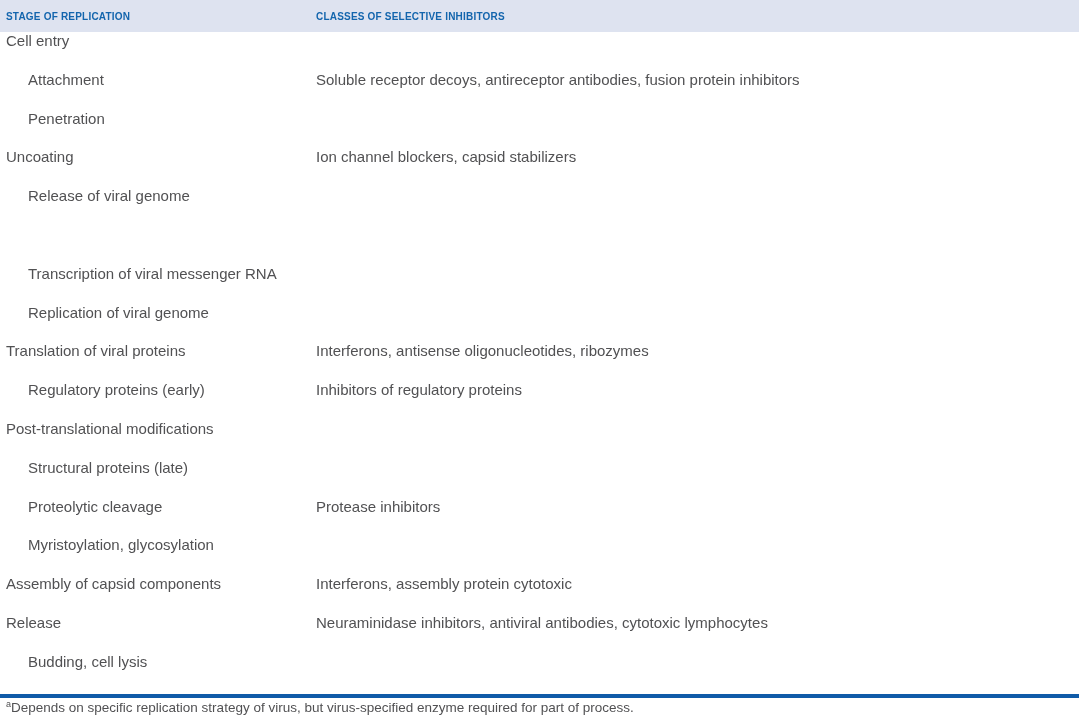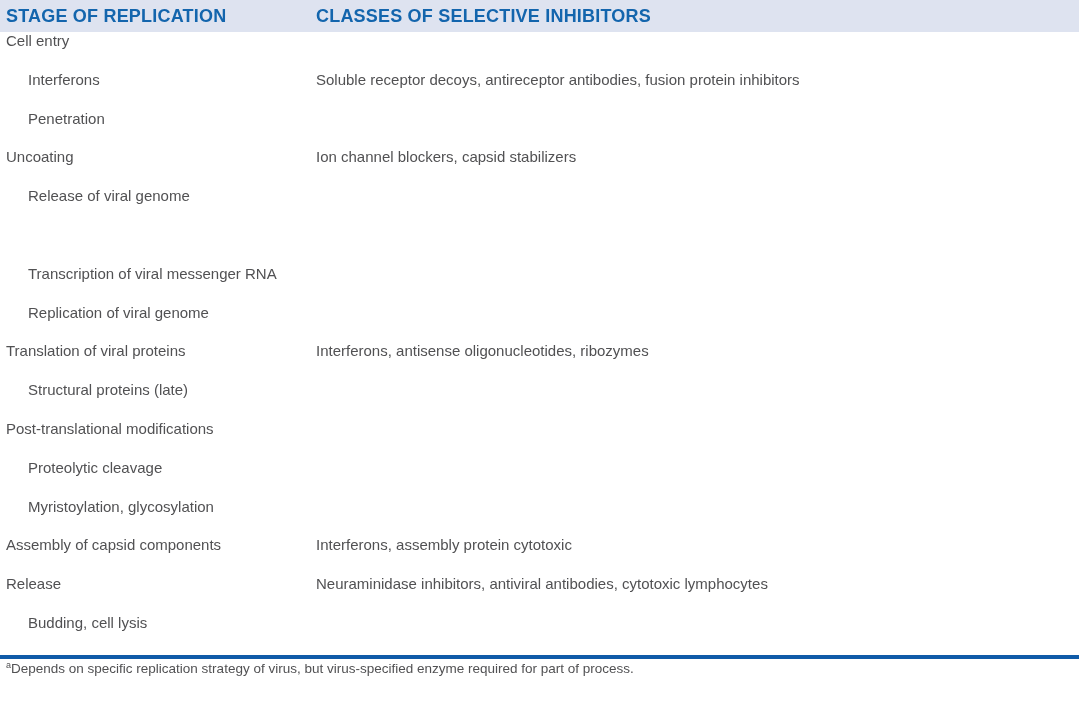--- a/index.html
+++ b/index.html
@@ -9,21 +9,21 @@
     --rule:#105ba8;
   }
   *{margin:0;padding:0;box-sizing:border-box;}
   html,body{width:1079px;height:725px;background:#ffffff;overflow:hidden;
     font-family:"Liberation Sans", sans-serif;}
   .table{width:1079px;}
   .head-row{
     display:flex;align-items:center;height:32px;background:var(--header-bg);
   }
   .head-cell{
-    font-size:18px;font-weight:bold;color:var(--header-text);letter-spacing:.2px;
+    font-size:10px;font-weight:bold;color:var(--header-text);letter-spacing:.2px;
   }
   .head-cell.c1{width:316px;padding-left:6px;flex-shrink:0;}
   .head-cell.c2{flex:1;}
   .row{
     display:flex;align-items:flex-start;height:38.8px;color:var(--body-text);
     font-size:15px;
   }
   .stage-cell{width:316px;padding-left:6px;flex-shrink:0;}
   .stage-cell.indent{padding-left:28px;}
   .inhibitors-cell{flex:1;padding-right:4px;}
@@ -42,21 +42,21 @@
     <div class="head-cell c1">STAGE OF REPLICATION</div>
     <div class="head-cell c2">CLASSES OF SELECTIVE INHIBITORS</div>
   </div>
 
   <div>
       <div class="row">
     <div class="stage-cell"><span>Cell entry</span><sup></sup></div>
     <div class="inhibitors-cell"></div>
   </div>
       <div class="row">
-    <div class="stage-cell indent"><span>Interferons</span><sup></sup></div>
+    <div class="stage-cell indent"><span>Attachment</span><sup></sup></div>
     <div class="inhibitors-cell">Soluble receptor decoys, antireceptor antibodies, fusion protein inhibitors</div>
   </div>
       <div class="row">
     <div class="stage-cell indent"><span>Penetration</span><sup></sup></div>
     <div class="inhibitors-cell"></div>
   </div>
       <div class="row">
     <div class="stage-cell"><span>Uncoating</span><sup></sup></div>
     <div class="inhibitors-cell">Ion channel blockers, capsid stabilizers</div>
   </div>
@@ -72,29 +72,34 @@
   </div>
       <div class="row">
     <div class="stage-cell indent"><span>Replication of viral genome</span><sup></sup></div>
     <div class="inhibitors-cell"></div>
   </div>
       <div class="row">
     <div class="stage-cell"><span>Translation of viral proteins</span><sup></sup></div>
     <div class="inhibitors-cell">Interferons, antisense oligonucleotides, ribozymes</div>
   </div>
       <div class="row">
-    <div class="stage-cell indent"><span>Structural proteins (late)</span><sup></sup></div>
-    <div class="inhibitors-cell"></div>
+    <div class="stage-cell indent"><span>Regulatory proteins (early)</span><sup></sup></div>
+    <div class="inhibitors-cell">Inhibitors of regulatory proteins</div>
   </div>
       <div class="row">
     <div class="stage-cell"><span>Post-translational modifications</span><sup></sup></div>
     <div class="inhibitors-cell"></div>
   </div>
       <div class="row">
+    <div class="stage-cell indent"><span>Structural proteins (late)</span><sup></sup></div>
+    <div class="inhibitors-cell"></div>
+  </div>
+      <div class="row">
     <div class="stage-cell indent"><span>Proteolytic cleavage</span><sup></sup></div>
+    <div class="inhibitors-cell">Protease inhibitors</div>
   </div>
       <div class="row">
     <div class="stage-cell indent"><span>Myristoylation, glycosylation</span><sup></sup></div>
     <div class="inhibitors-cell"></div>
   </div>
       <div class="row">
     <div class="stage-cell"><span>Assembly of capsid components</span><sup></sup></div>
     <div class="inhibitors-cell">Interferons, assembly protein cytotoxic</div>
   </div>
       <div class="row">

